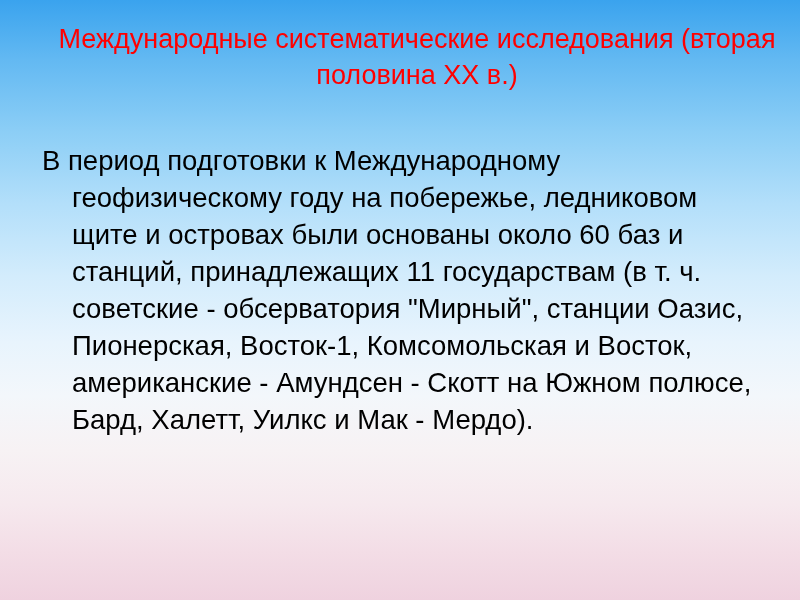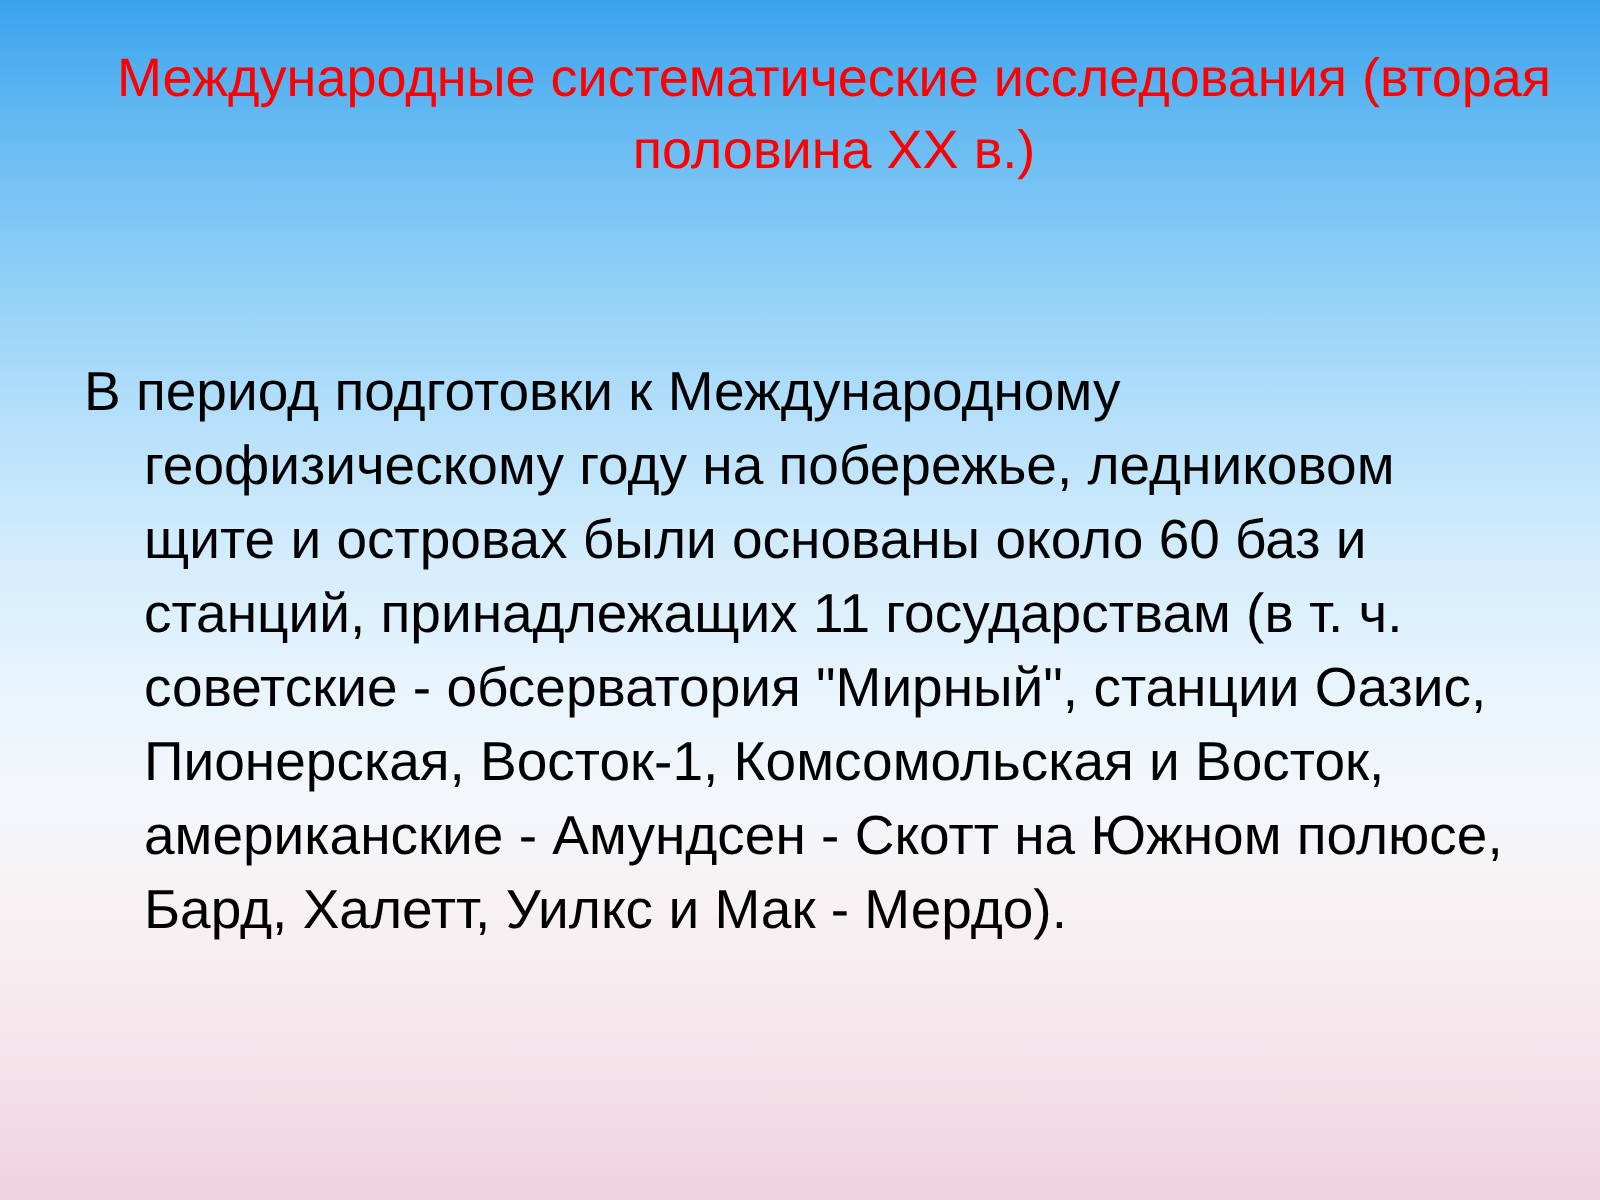--- a/index.html
+++ b/index.html
@@ -44,21 +44,20 @@
   }
   .body-text {
     position: absolute;
     left: 42px;
     top: 143px;
     width: 716px;
     color: #000000;
     font-size: 27.5px;
     line-height: 1.345;
     text-align: left;
-    margin-top: 35px;
   }
   .body-text .para {
     text-indent: 0;
     padding-left: 30px;
   }
   .body-text .para .first-line-pull {
     margin-left: -30px;
   }
 </style>
 </head>

